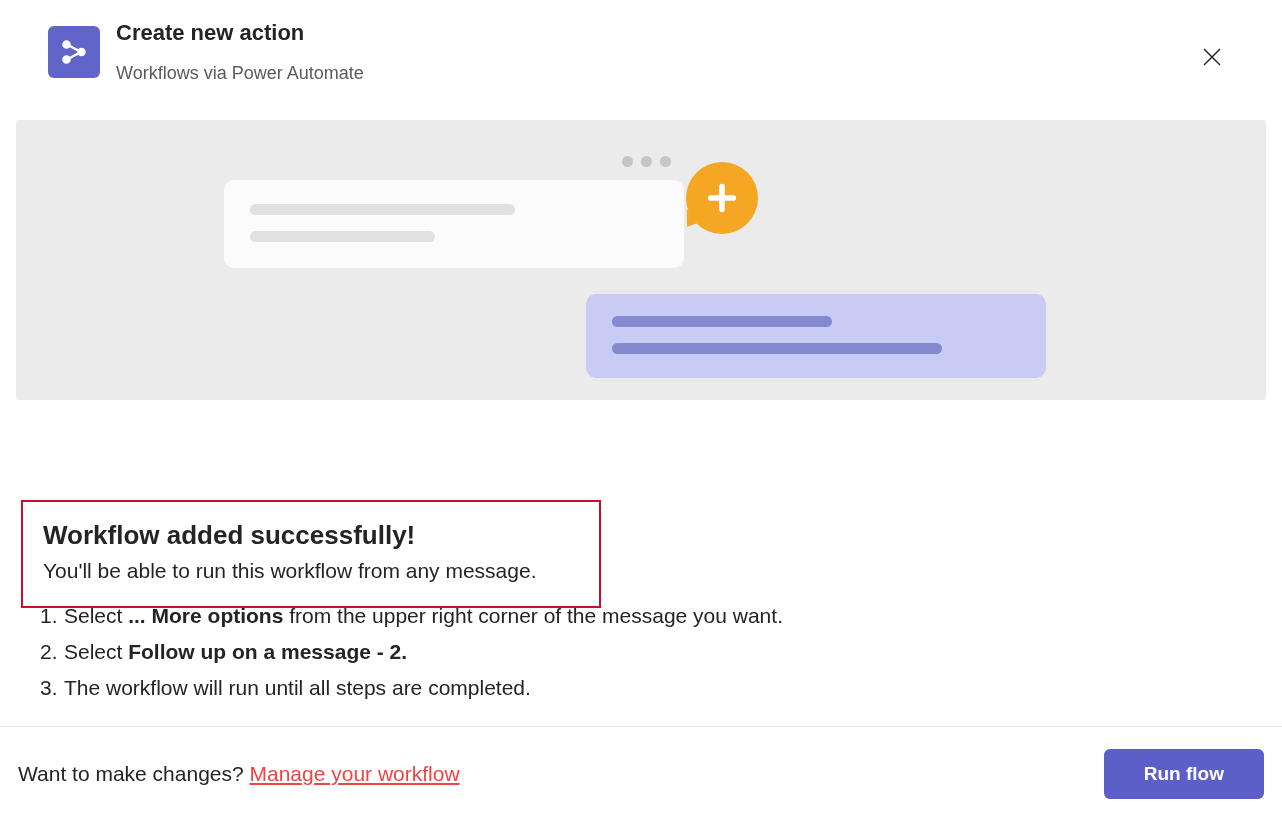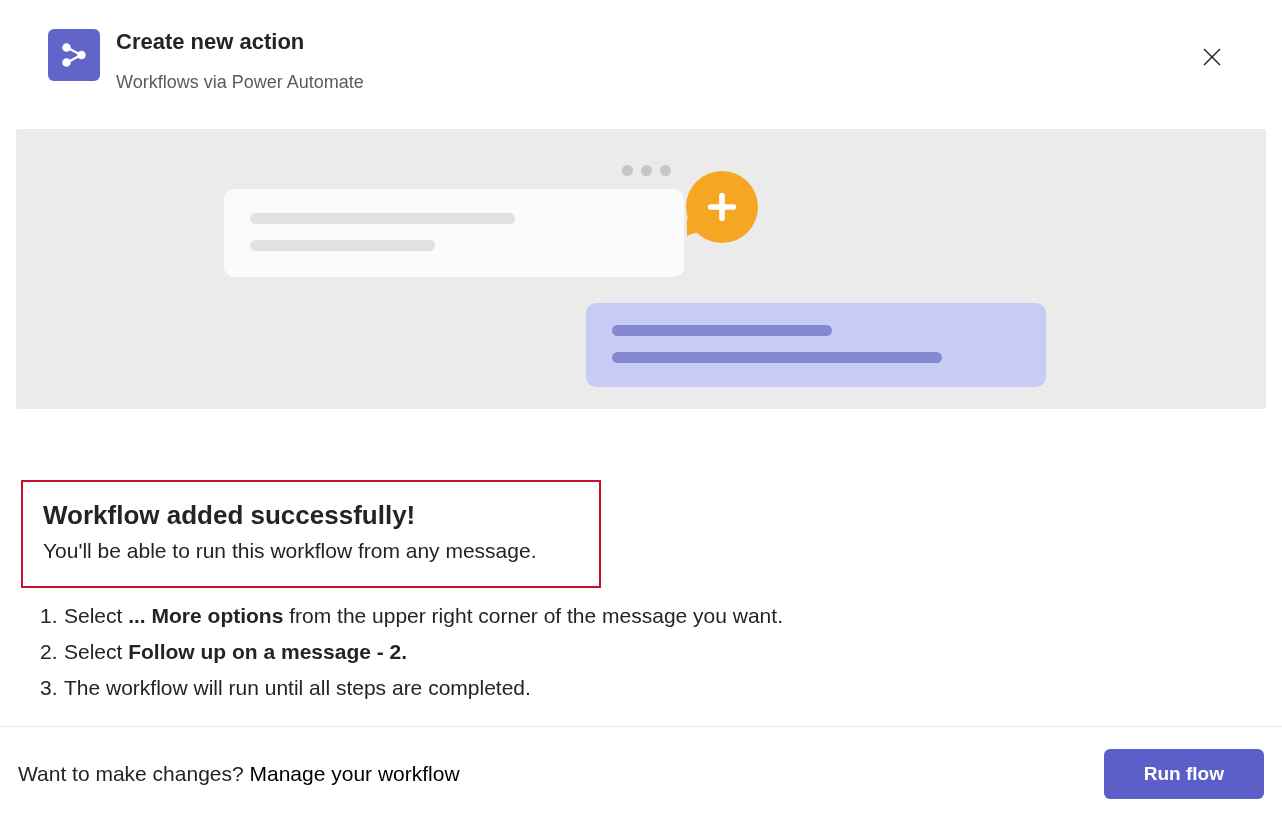--- a/index.html
+++ b/index.html
@@ -4,21 +4,21 @@
   <style>
     * { box-sizing: border-box; margin: 0; padding: 0; }
     body {
       font-family: "Segoe UI", -apple-system, Arial, sans-serif;
       color: #242424;
       background: #fff;
       width: 1282px;
       height: 813px;
       position: relative;
     }
-    .header { display: flex; align-items: flex-start; padding: 29px 18px 0 48px; }
+    .header { display: flex; align-items: center; padding: 20px 18px 0 48px; }
     .app-icon {
       width: 52px; height: 52px; border-radius: 6px;
       background: #6165c9;
       display: flex; align-items: center; justify-content: center;
       flex-shrink: 0;
     }
     .app-icon svg { width: 30px; height: 30px; }
     .header-text { margin-left: 16px; flex: 1; }
     .header-title { font-size: 22px; font-weight: 600; line-height: 1.2; }
     .header-subtitle { font-size: 18px; color: #5b5b5b; margin-top: 17px; }
@@ -75,21 +75,21 @@
       width: 0; height: 0;
       border-top: 14px solid #f5a623;
       border-left: 10px solid transparent;
       border-right: 10px solid transparent;
       transform: rotate(35deg);
     }
     .plus-badge svg { width: 34px; height: 34px; stroke: #fff; stroke-width: 4; stroke-linecap: round; position: relative; z-index: 1; }
 
     .highlight-box {
       position: absolute;
-      left: 21px; top: 480px;
+      left: 21px; top: 500px;
       width: 580px; height: 108px;
       border: 2.5px solid #c8102e;
       padding: 18px 20px 0 20px;
     }
     .success-title { font-size: 26px; font-weight: 700; }
     .success-sub { font-size: 21px; margin-top: 8px; }
 
     .steps-list {
       position: absolute;
       left: 40px; top: 592px;
@@ -100,21 +100,21 @@
     .step-row b { font-weight: 700; }
 
     .footer {
       position: absolute;
       left: 0; right: 0; bottom: 0;
       border-top: 1px solid #e8e8e8;
       padding: 22px 18px 14px 18px;
       display: flex; align-items: center; justify-content: space-between;
     }
     .footer-left { font-size: 21px; }
-    .footer-link { color: #000000; cursor: pointer; margin-top: 36px; }
+    .footer-link { color: #ef4444; text-decoration: underline; cursor: pointer; margin-top: 36px; }
     .run-btn {
       background: #5b5fc7; color: #fff; border: none;
       font-size: 19px; font-weight: 600;
       padding: 14px 40px; border-radius: 6px;
       cursor: pointer;
     }
   </style>
 </head>
 <body>
 

